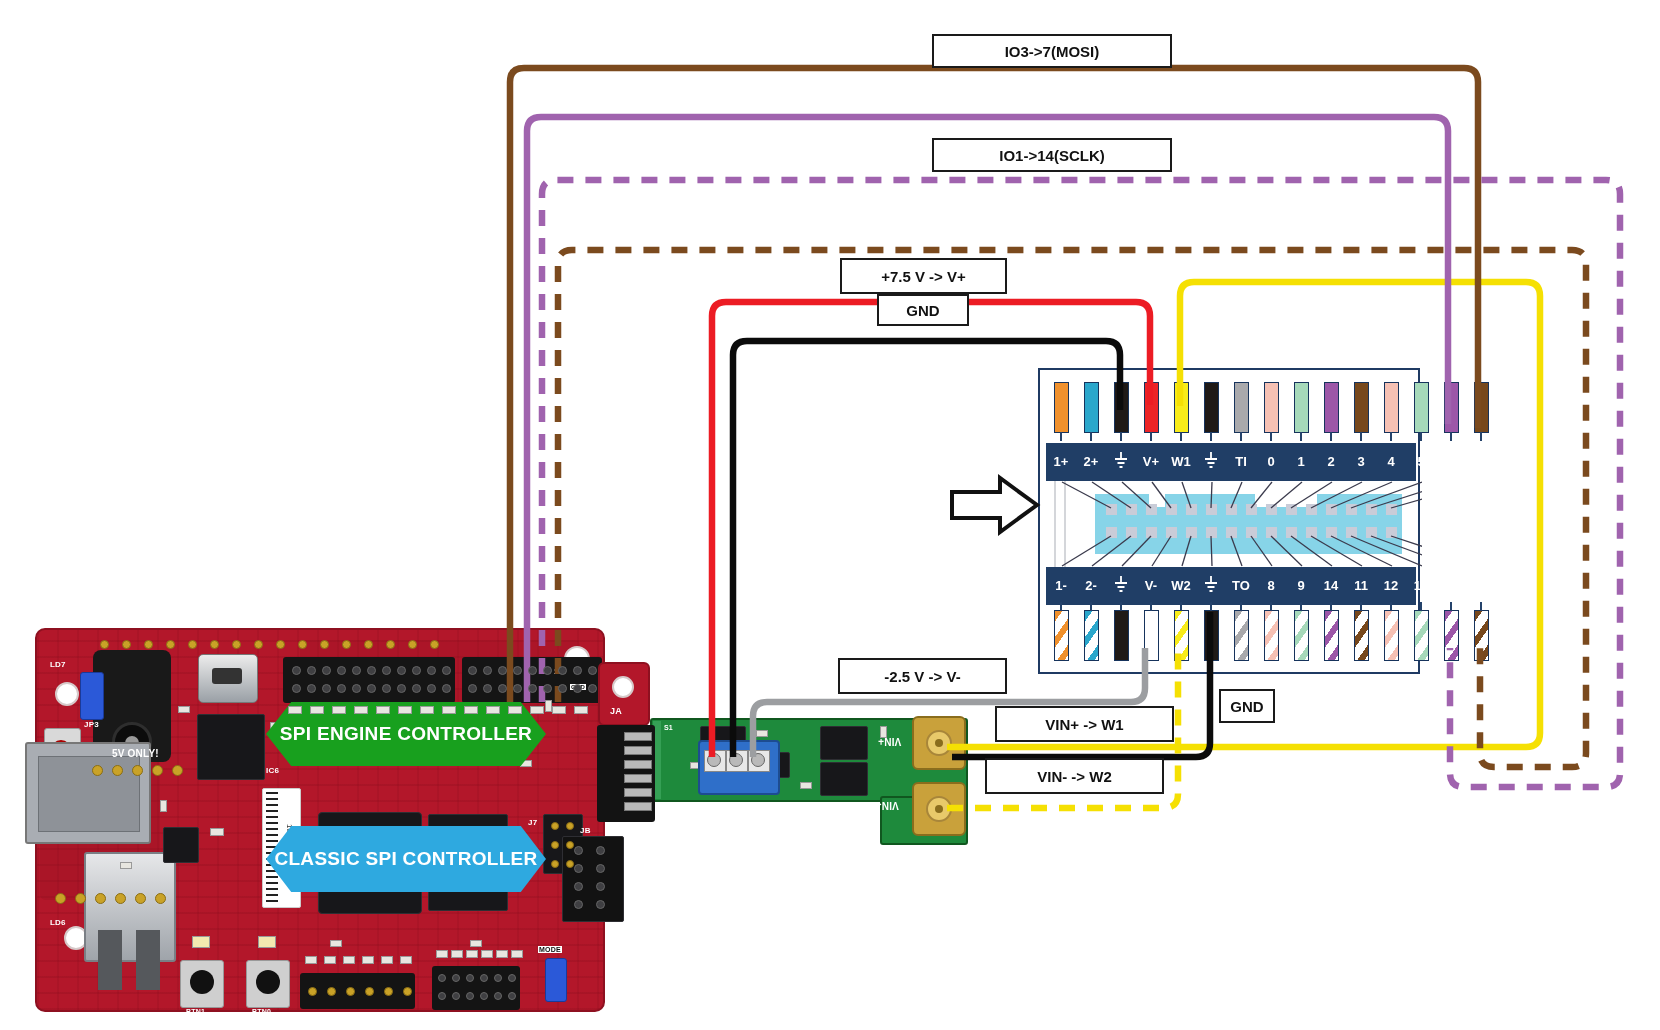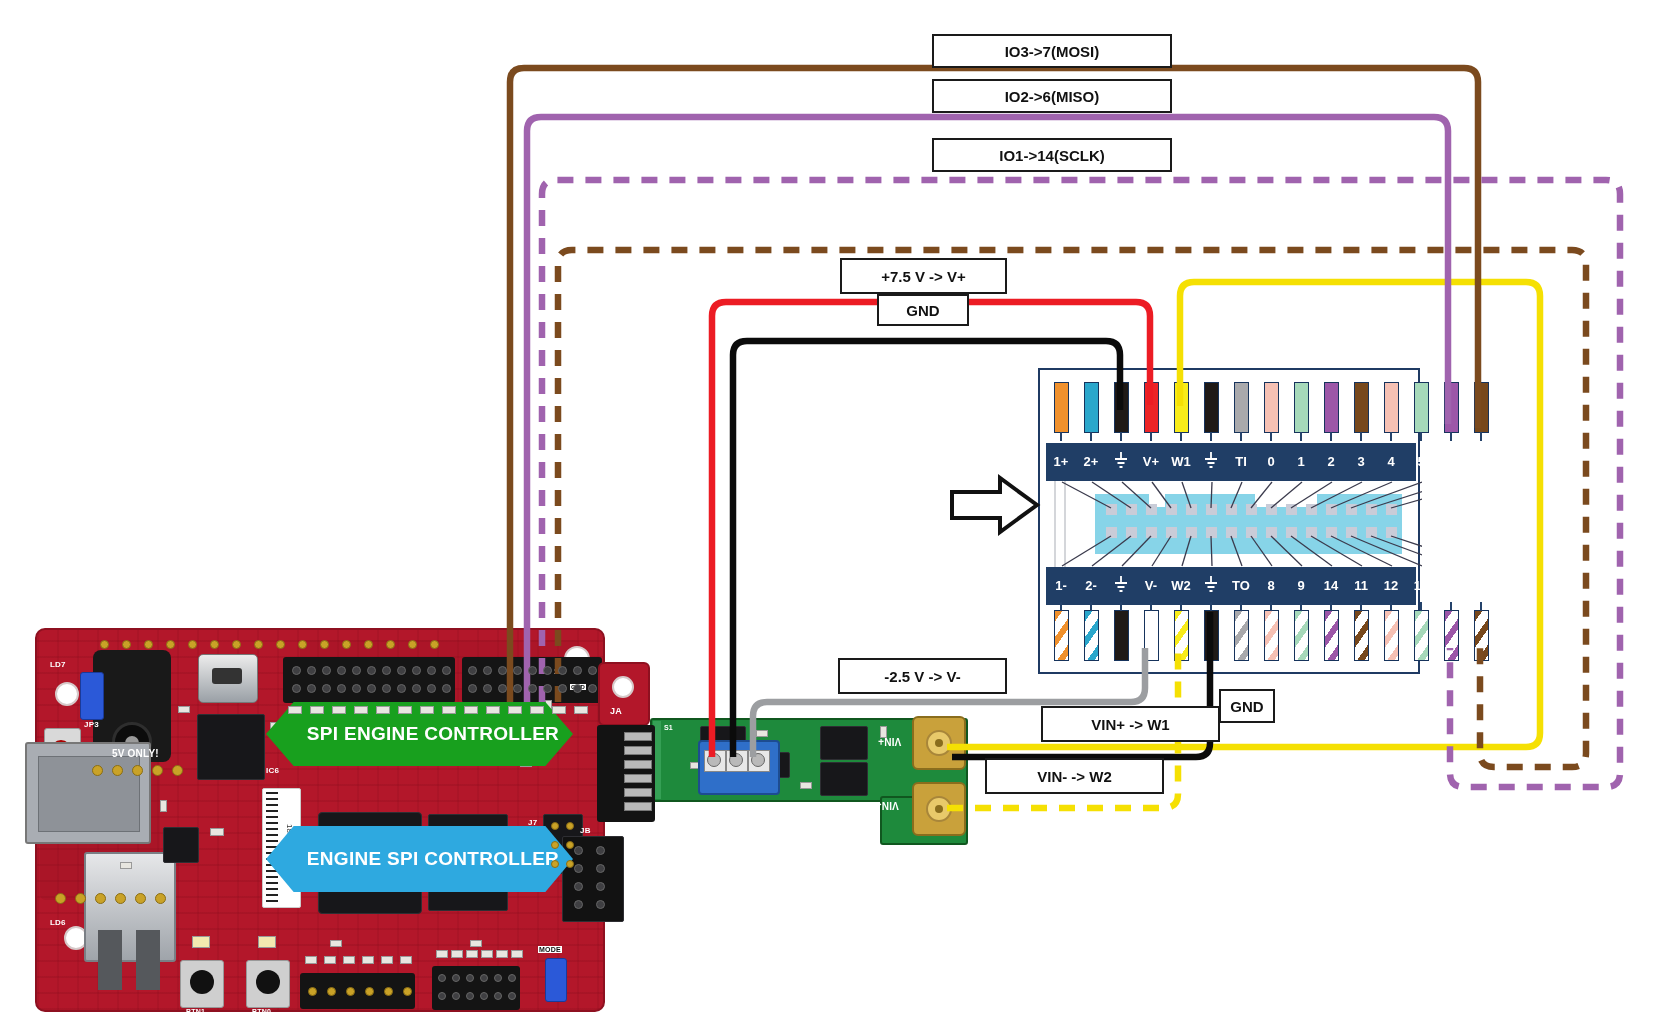--- a/index.html
+++ b/index.html
@@ -25,21 +25,21 @@
   .notch{position:absolute;background:#fff;height:13px;top:124px;}
   
   .silk{position:absolute;color:#fff;font-size:8px;font-weight:bold;letter-spacing:.2px;}
   .gold{position:absolute;border-radius:50%;background:#C9A227;border:1.5px solid #8a6d14;box-sizing:border-box;}
   .pinhole{position:absolute;border-radius:50%;background:#3f3f42;border:1px solid #666;box-sizing:border-box;}
   .res{position:absolute;background:#e8e6e0;border:1px solid #999;}
   .hole{position:absolute;border-radius:50%;background:#fff;border:2px solid #d6c9c9;box-sizing:border-box;}
   .chip{position:absolute;background:#17171a;border:1px solid #2e2e33;border-radius:2px;}
   .banner{position:absolute;display:flex;align-items:center;justify-content:center;color:#fff;
           font-weight:bold;font-size:20px;letter-spacing:.3px;
-          clip-path:polygon(0% 50%, 9% 0%, 91% 0%, 100% 50%, 91% 100%, 9% 100%);padding-left:27px;}
+          clip-path:polygon(0% 50%, 9% 0%, 91% 0%, 100% 50%, 91% 100%, 9% 100%);}
   svg.overlay{position:absolute;left:0;top:0;pointer-events:none;}
   .wire{fill:none;stroke-width:6.5;}
   .dash{stroke-dasharray:16 12;}
 </style>
 </head>
 <body>
 
 <div id="stage">
 
   <div class="abs" style="left:35px;top:628px;width:570px;height:384px;background:#B3172A;border:2px solid #8e1020;border-radius:10px;box-sizing:border-box;
@@ -176,21 +176,21 @@
   <div class="abs" style="left:912px;top:716px;width:54px;height:54px;background:#C9A13B;border:2px solid #8a6d1d;border-radius:6px;box-sizing:border-box;"></div>
   <div class="abs" style="left:926px;top:730px;width:26px;height:26px;background:#E8C96A;border:2px solid #a8863a;border-radius:50%;box-sizing:border-box;"></div>
   <div class="abs" style="left:935px;top:739px;width:8px;height:8px;background:#8a6d1d;border-radius:50%;"></div>
   <div class="abs" style="left:912px;top:782px;width:54px;height:54px;background:#C9A13B;border:2px solid #8a6d1d;border-radius:6px;box-sizing:border-box;"></div>
   <div class="abs" style="left:926px;top:796px;width:26px;height:26px;background:#E8C96A;border:2px solid #a8863a;border-radius:50%;box-sizing:border-box;"></div>
   <div class="abs" style="left:935px;top:805px;width:8px;height:8px;background:#8a6d1d;border-radius:50%;"></div>
   <div class="silk" style="left:878px;top:736px;transform:rotate(180deg);font-size:10px;">VIN+</div>
   <div class="silk" style="left:878px;top:800px;transform:rotate(180deg);font-size:10px;">VIN-</div>
 
   <div class="banner" style="left: 266px; top: 702px; width: 280px; height: 64px; font-size: 19px; background: rgb(24, 160, 30);">SPI ENGINE CONTROLLER</div>
-  <div class="banner" style="left: 266px; top: 826px; width: 280px; height: 66px; font-size: 19px; background: rgb(46, 169, 224);">ENGINE SPI CONTROLLER</div>
+  <div class="banner" style="left: 266px; top: 826px; width: 280px; height: 66px; font-size: 19px; background: rgb(46, 169, 224);">CLASSIC SPI CONTROLLER</div>
 
   <div id="connector">
     <div class="abs" style="left:14px;top:76px;width:2px;height:150px;background:#d4d6da;"></div>
     <div class="abs" style="left:24px;top:76px;width:2px;height:150px;background:#d4d6da;"></div>
     <div class="cbar" style="top:73px;"></div>
     <div class="body-blue"></div>
     <div class="notch" style="left:109px;width:16px;"></div>
     <div class="notch" style="left:215px;width:62px;"></div>
     <svg class="overlay" id="conn-lines" width="382" height="306">
         <rect x="66" y="134" width="11" height="11" fill="#C9CCD8"></rect>
@@ -368,26 +368,25 @@
     <path class="wire" d="M753,757 V716 Q753,702 767,702 H1131 Q1145,702 1145,688 V648" stroke="#9C9EA1"></path>
     <path class="wire" d="M1210,612 V743 Q1210,757 1196,757 H952" stroke="#0B0B0B"></path>
     <path class="wire" d="M510,702 V82 Q510,68 524,68 H1464 Q1478,68 1478,82 V428" stroke="#7B4A1E"></path>
     <path class="wire" d="M527,702 V131 Q527,117 541,117 H1434 Q1448,117 1448,131 V424" stroke="#A063AE"></path>
     <path class="wire dash" d="M542,702 V194 Q542,180 556,180 H1606 Q1620,180 1620,194 V773 Q1620,787 1606,787 H1464 Q1450,787 1450,773 V648" stroke="#A063AE"></path>
     <path class="wire dash" d="M558,702 V264 Q558,250 572,250 H1572 Q1586,250 1586,264 V753 Q1586,767 1572,767 H1494 Q1480,767 1480,753 V645" stroke="#7B4A1E"></path>
     <path class="wire dash" d="M947,808 H1164 Q1178,808 1178,794 V646" stroke="#F5E003"></path>
   </svg>
 
   <div class="wlabel" style="left:932px;top:34px;width:236px;height:30px;">IO3-&gt;7(MOSI)</div>
-  <div class="wlabel" style="left:932px;top:79px;width:236px;height:30px;">IO2-&gt;6(MISO)</div>
   <div class="wlabel" style="left:932px;top:138px;width:236px;height:30px;">IO1-&gt;14(SCLK)</div>
   <div class="wlabel" style="left:840px;top:258px;width:163px;height:32px;">+7.5 V -&gt; V+</div>
   <div class="wlabel" style="left:877px;top:294px;width:88px;height:28px;">GND</div>
   <div class="wlabel" style="left:838px;top:658px;width:165px;height:32px;">-2.5 V -&gt; V-</div>
-  <div class="wlabel" style="left:1041px;top:706px;width:175px;height:32px;text-align:center;">VIN+ -&gt; W1</div>
+  <div class="wlabel" style="left:995px;top:706px;width:175px;height:32px;text-align:center;">VIN+ -&gt; W1</div>
   <div class="wlabel" style="left:985px;top:758px;width:175px;height:32px;">VIN- -&gt; W2</div>
   <div class="wlabel" style="left:1219px;top:689px;width:52px;height:30px;">GND</div>
 
 <div class="gold" style="left: 100px; top: 640px; width: 9px; height: 9px;"></div>
     <div class="gold" style="left: 122px; top: 640px; width: 9px; height: 9px;"></div>
     <div class="gold" style="left: 144px; top: 640px; width: 9px; height: 9px;"></div>
     <div class="gold" style="left: 166px; top: 640px; width: 9px; height: 9px;"></div>
     <div class="gold" style="left: 188px; top: 640px; width: 9px; height: 9px;"></div>
     <div class="gold" style="left: 210px; top: 640px; width: 9px; height: 9px;"></div>
     <div class="gold" style="left: 232px; top: 640px; width: 9px; height: 9px;"></div>

